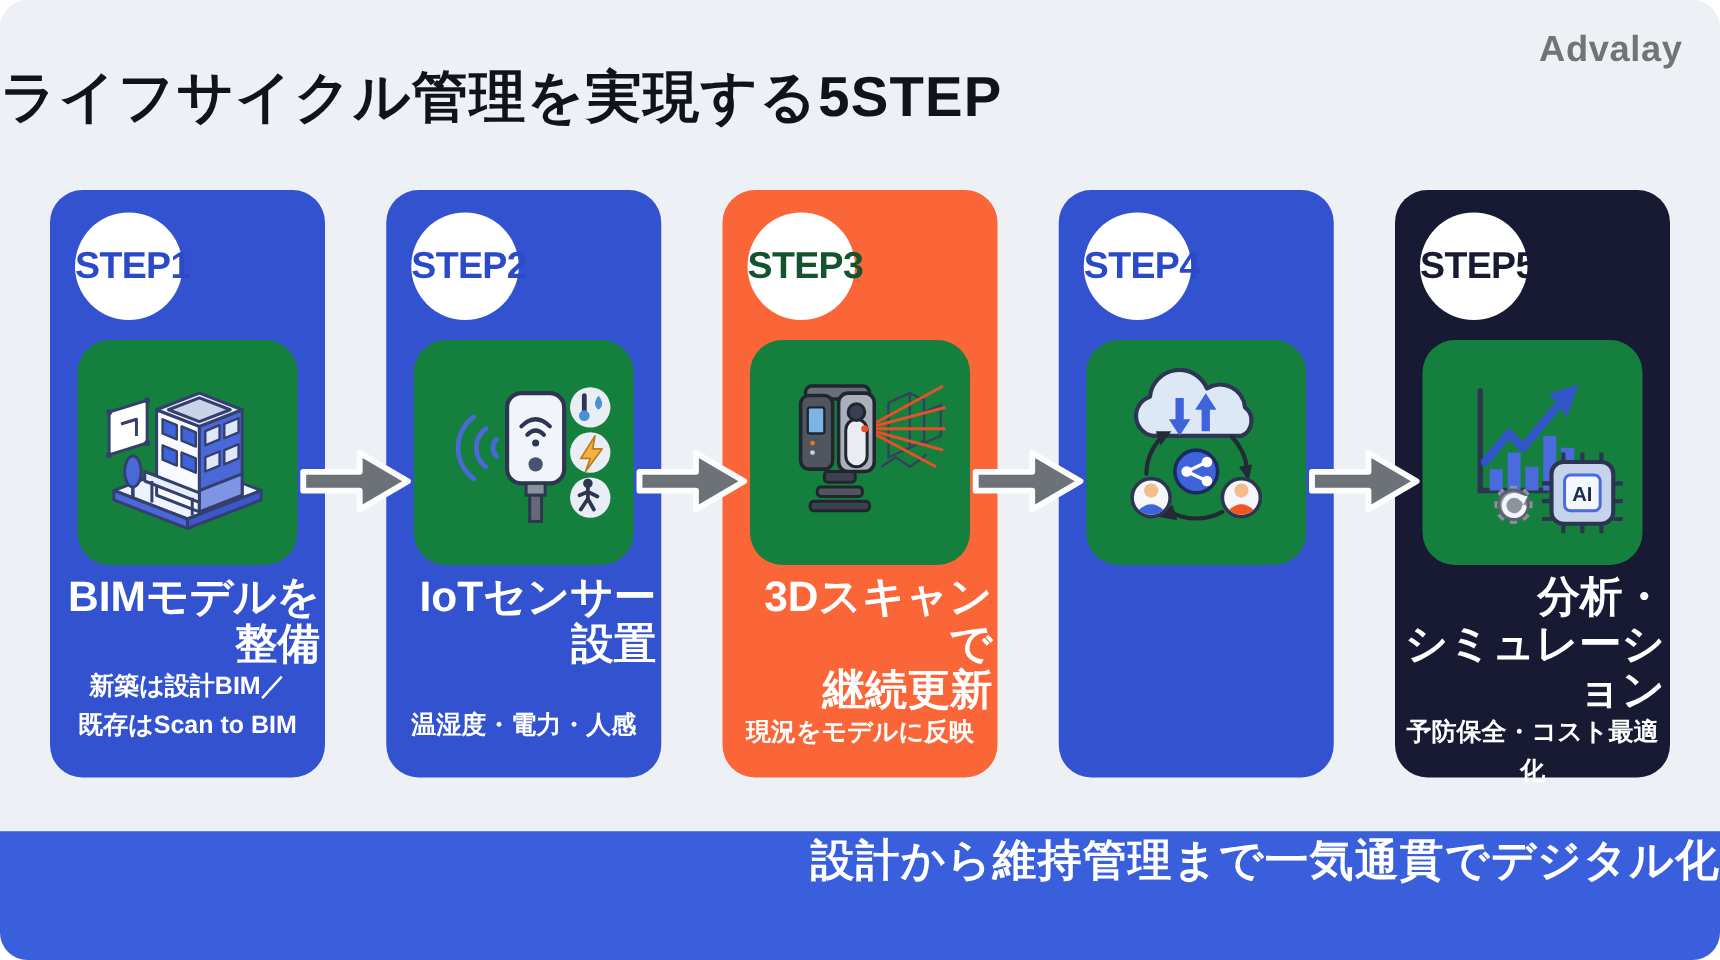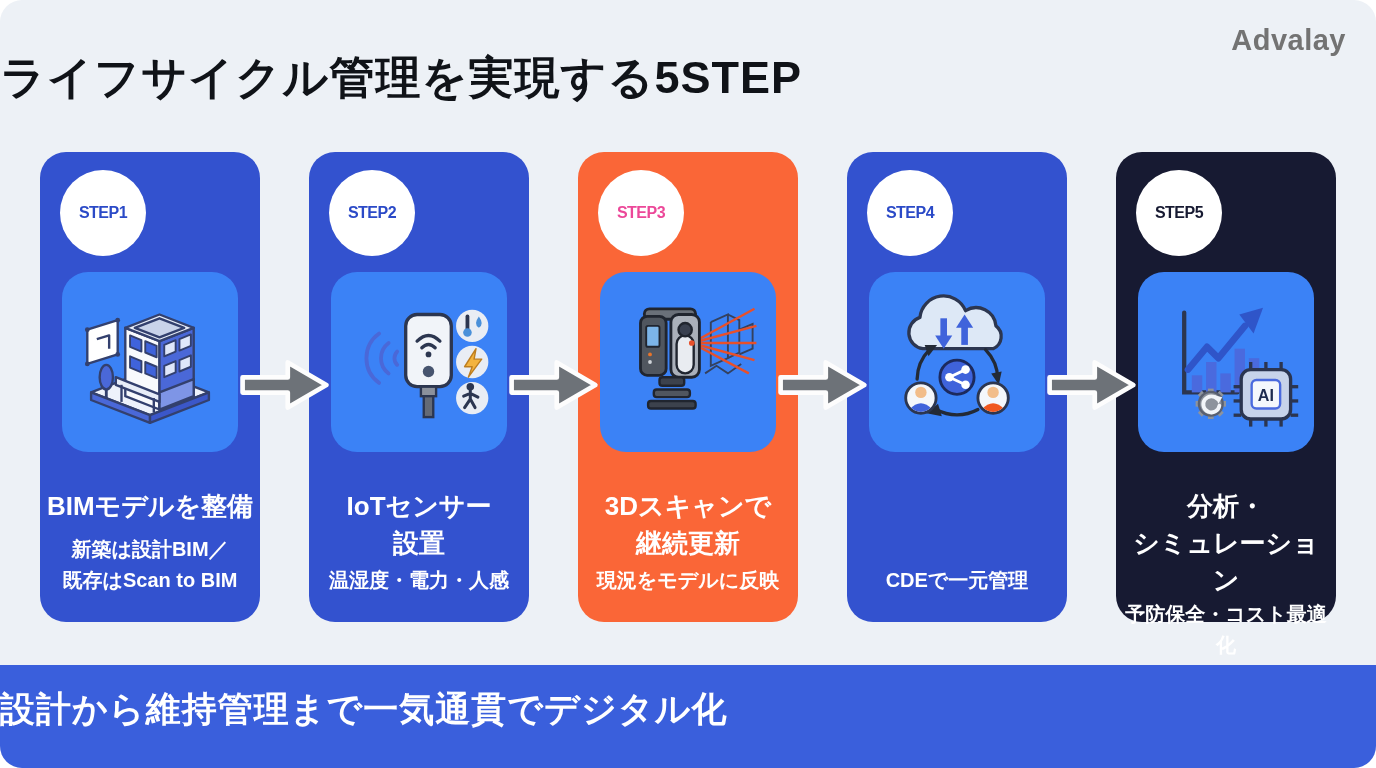--- a/index.html
+++ b/index.html
@@ -21,50 +21,50 @@
     display:flex;gap:49px;
   }
   .card{
     flex:1;border-radius:26px;display:flex;flex-direction:column;color:#ffffff;
   }
   .card--blue{background:#3352cf;}
   .card--orange{background:#fa6637;}
   .card--dark{background:#171a32;}
   .step-circle{
     width:86px;height:86px;border-radius:50%;background:#ffffff;
-    margin:18px 0 0 20px;display:flex;align-items:center;justify-content:center;
-    font-weight:800;font-size:16px;letter-spacing:-.5px;flex:none;
+    margin:18px 0 0 20px;display:flex;align-items:center;justify-content:flex-start;
+    font-weight:800;font-size:30px;letter-spacing:-.5px;flex:none;
   }
   .card--blue .step-circle{color:#2b4ac7;}
-  .card--orange .step-circle{color:#ec4899;}
+  .card--orange .step-circle{color:#14532d;}
   .card--dark .step-circle{color:#171a32;}
   .icon-box{
-    width:176px;height:180px;background:#3b82f6;border-radius:26px;
+    width:176px;height:180px;background:#15803d;border-radius:26px;
     margin:16px auto 0;display:flex;align-items:center;justify-content:center;flex:none;
   }
   .icon-box svg{width:152px;height:152px;display:block;}
   .card-title{
-    margin:36px 4px 0;text-align:center;font-size:26px;font-weight:800;
+    margin:8px 4px 0;text-align:right;font-size:34px;font-weight:800;
     line-height:37px;white-space:pre-line;
   }
   .card-sub{
     margin:auto 6px 26px;text-align:center;font-size:20px;font-weight:700;
     line-height:31px;white-space:pre-line;
   }
   .arrow{position:absolute;width:96px;height:64px;top:201px;}
   .arrow svg{width:100%;height:100%;display:block;}
   .arrow--1{left:196px;}
   .arrow--2{left:465px;}
   .arrow--3{left:734px;}
   .arrow--4{left:1003px;}
   .banner{
     position:absolute;left:0;bottom:0;width:100%;height:103px;background:#3a5fdc;
   }
   .banner-text{
-    margin-top:21px;text-align:left;font-size:35px;font-weight:900;color:#ffffff;letter-spacing:1px;
+    text-align:right;font-size:35px;font-weight:900;color:#ffffff;letter-spacing:1px;
   }
 </style>
 </head>
 <body>
 
 <div class="page">
 
   <div class="logo">Advalay</div>
   <h1 class="title">ライフサイクル管理を実現する5STEP</h1>
 
@@ -237,21 +237,20 @@
             <path d="M30,130 q12,-13 24,0 v8 h-24 z" fill="#3f63db"></path>
           </g>
           <circle cx="42" cy="112" r="6" fill="#f2bd8a"></circle>
           <circle cx="118" cy="118" r="16" fill="#f4f7fb" stroke="#2c3650" stroke-width="3"></circle>
           <g clip-path="url(#avR)">
             <path d="M106,130 q12,-13 24,0 v8 h-24 z" fill="#f0571f"></path>
           </g>
           <circle cx="118" cy="112" r="6" fill="#f2bd8a"></circle>
         </svg>
       </div>
-      <div class="card-sub">CDEで一元管理</div>
     </div>
 
     <div class="card card--dark">
       <div class="step-circle">
         <span>STEP5</span>
       </div>
       <div class="icon-box">
         <svg viewBox="0 0 160 160">
           <path d="M36,28 V112 H92" stroke="#2c3650" stroke-width="4.5" fill="none" stroke-linecap="round"></path>
           <g fill="#4a6ade">

